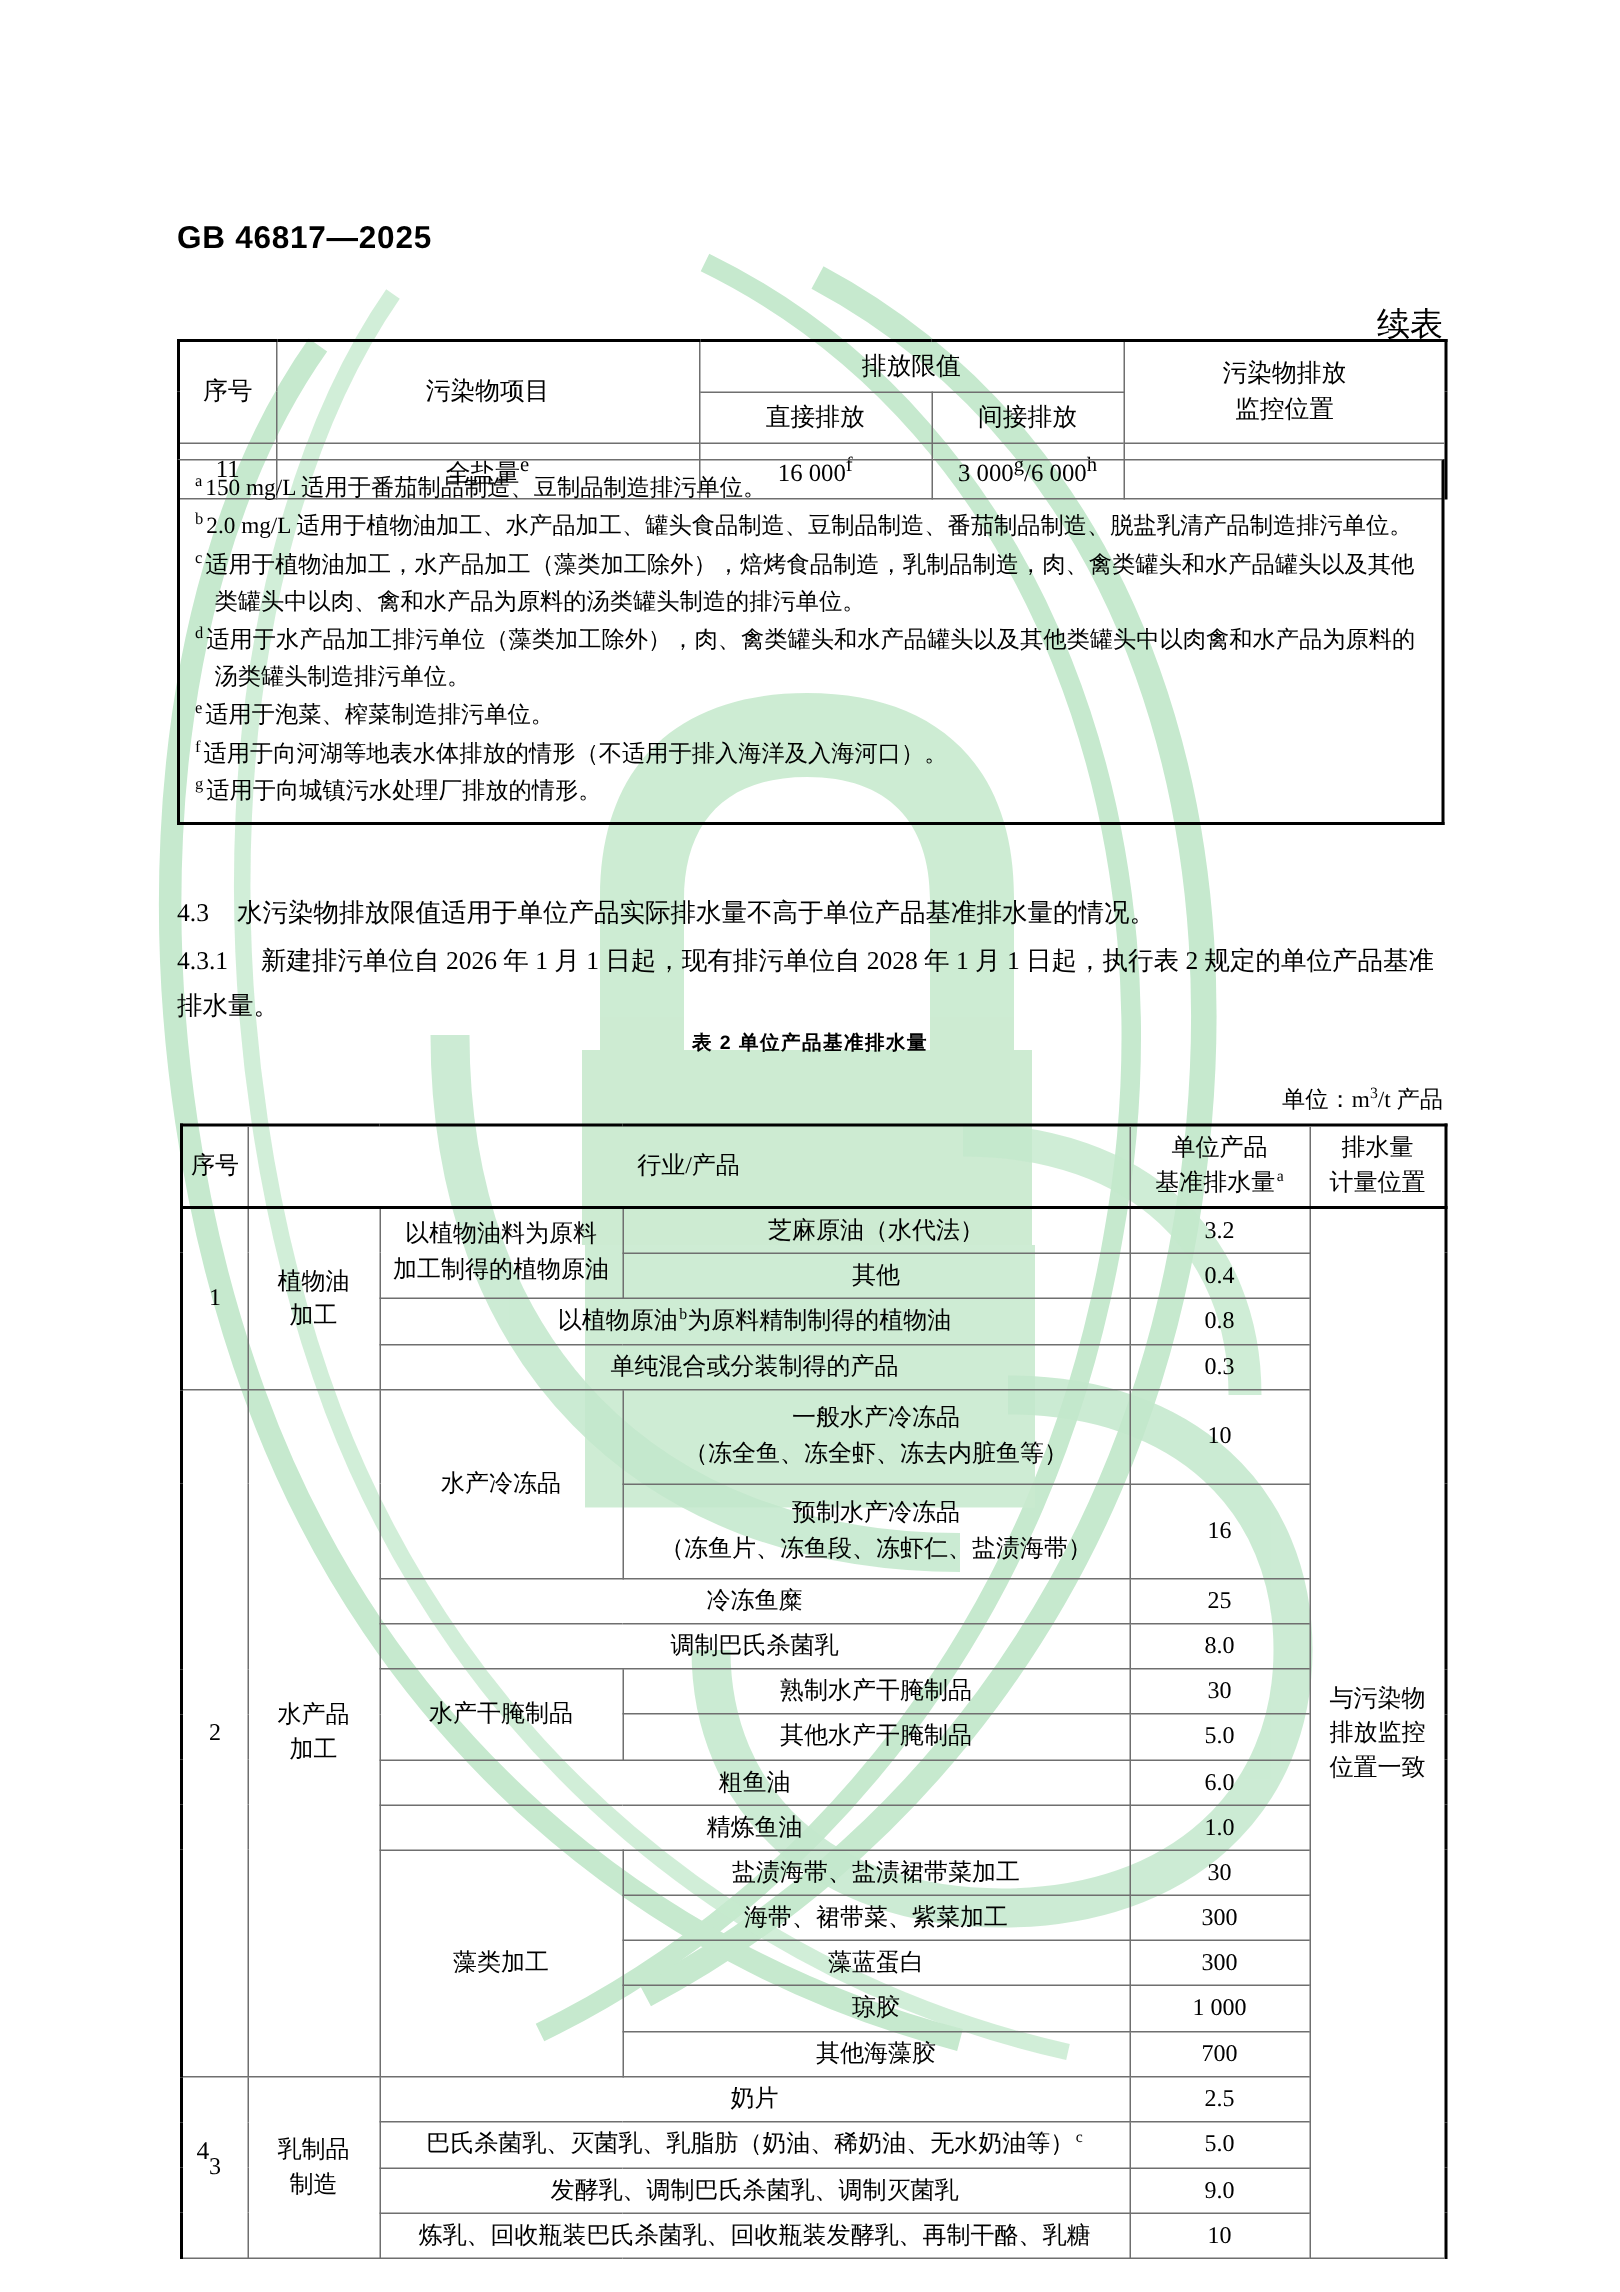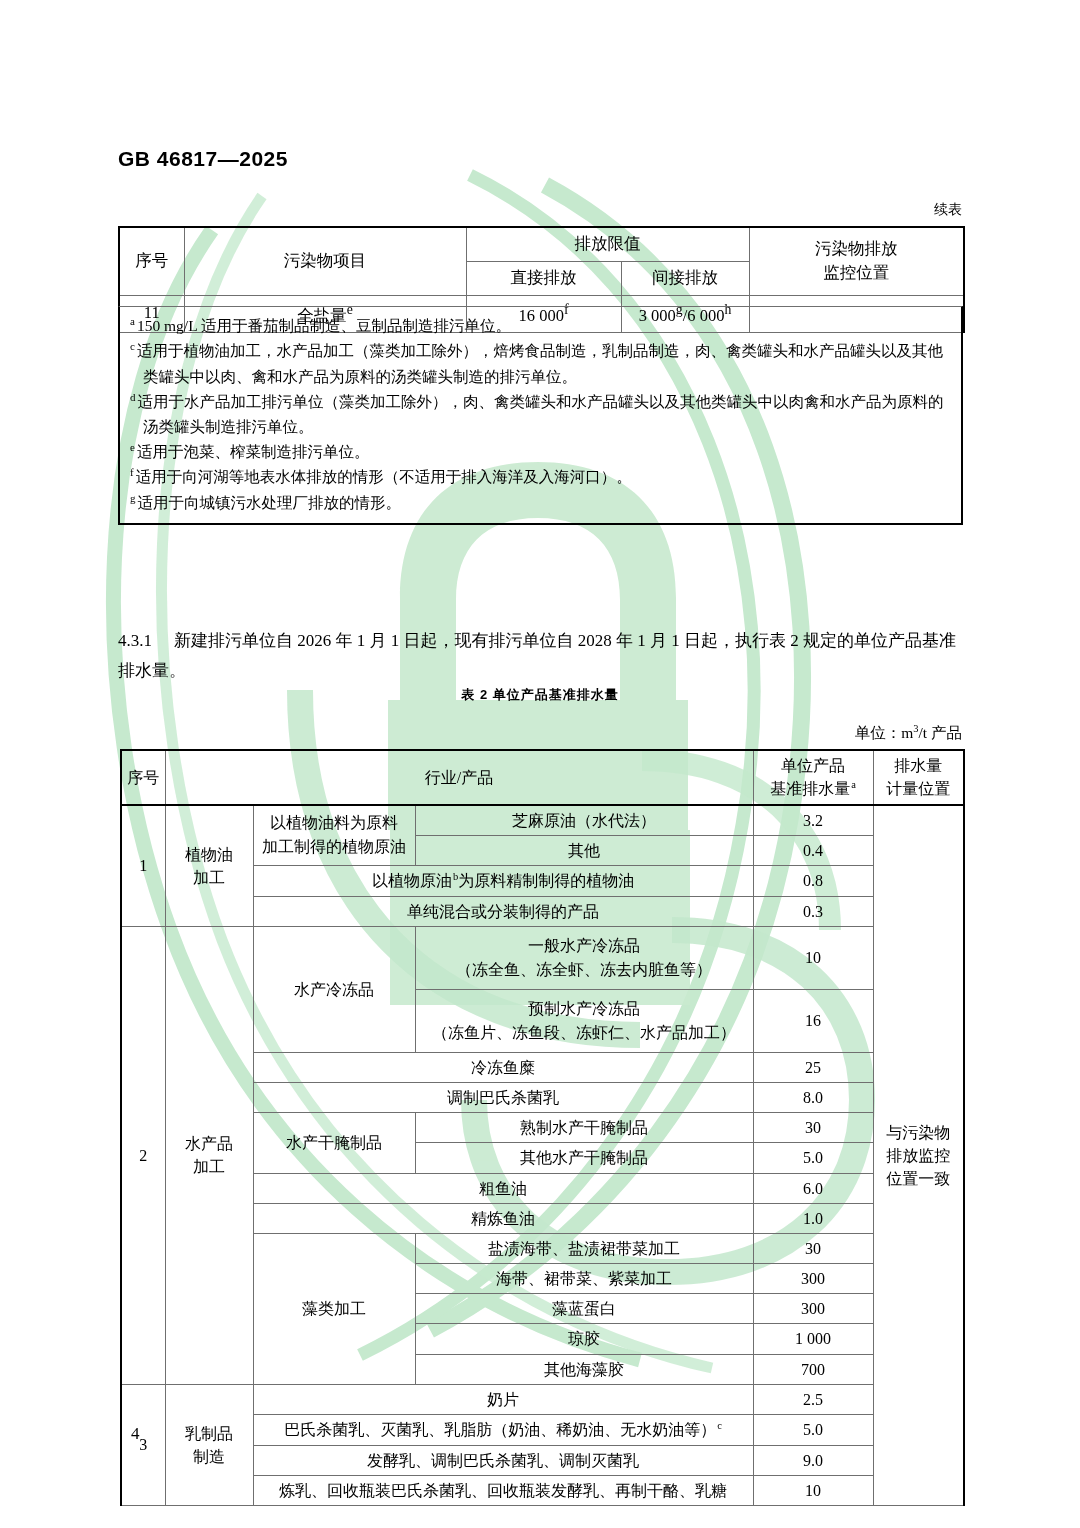--- a/index.html
+++ b/index.html
@@ -40,21 +40,21 @@
     font-family: "Liberation Sans", "DejaVu Sans", sans-serif;
     font-weight: bold;
     font-size: 21px;
     letter-spacing: 0.5px;
   }
 
   .cont-label {
     position: absolute;
     right: 118px;
     top: 185px;
-    font-size: 14px;
+    font-size: 22px;
   }
 
   
   .t1 {
     position: absolute;
     left: 118px;
     top: 210px;
     width: 845px;
     border-collapse: collapse;
     table-layout: fixed;
@@ -226,27 +226,31 @@
         <td><span>全盐量</span><sup>e</sup></td>
         <td><span>16 000</span><sup>f</sup></td>
         <td><span>3 000</span><sup>g</sup><span>/</span><span>6 000</span><sup>h</sup></td>
         <td class="outer-right"></td>
       </tr>
     </tbody>
   </table>
 
   <div class="t1-notes">
     <div class="note"><sup>a</sup><span>150 mg/L 适用于番茄制品制造、豆制品制造排污单位。</span></div>
+    <div class="note"><sup>b</sup><span>2.0 mg/L 适用于植物油加工、水产品加工、罐头食品制造、豆制品制造、番茄制品制造、脱盐乳清产品制造排污单位。</span></div>
     <div class="note"><sup>c</sup><span>适用于植物油加工，水产品加工（藻类加工除外），焙烤食品制造，乳制品制造，肉、禽类罐头和水产品罐头以及其他类罐头中以肉、禽和水产品为原料的汤类罐头制造的排污单位。</span></div>
     <div class="note"><sup>d</sup><span>适用于水产品加工排污单位（藻类加工除外），肉、禽类罐头和水产品罐头以及其他类罐头中以肉禽和水产品为原料的汤类罐头制造排污单位。</span></div>
     <div class="note"><sup>e</sup><span>适用于泡菜、榨菜制造排污单位。</span></div>
     <div class="note"><sup>f</sup><span>适用于向河湖等地表水体排放的情形（不适用于排入海洋及入海河口）。</span></div>
     <div class="note"><sup>g</sup><span>适用于向城镇污水处理厂排放的情形。</span></div>
   </div>
 
+  <div class="para" style="top:578px;">
+    <span class="num">4.3</span><span>水污染物排放限值适用于单位产品实际排水量不高于单位产品基准排水量的情况。</span>
+  </div>
   <div class="para" style="top:610px;">
     <span class="num2">4.3.1</span><span>新建排污单位自 2026 年 1 月 1 日起，现有排污单位自 2028 年 1 月 1 日起，执行表 2 规定的单位产品基准排水量。</span>
   </div>
 
   <div class="tbl2-title">表 2   单位产品基准排水量</div>
   <div class="unit-line"><span>单位：m</span><sup>3</sup><span>/t 产品</span></div>
 
   <table class="t2">
     <colgroup>
       <col style="width:44px">
@@ -311,21 +315,21 @@
         <td rowspan="2">水产冷冻品</td>
         <td class="two-line" style="height:56px">
           <div>一般水产冷冻品</div>
           <div>（冻全鱼、冻全虾、冻去内脏鱼等）</div>
         </td>
         <td>10</td>
       </tr>
       <tr>
         <td class="two-line" style="height:56px">
           <div>预制水产冷冻品</div>
-          <div>（冻鱼片、冻鱼段、冻虾仁、水产品加工）</div>
+          <div>（冻鱼片、冻鱼段、冻虾仁、盐渍海带）</div>
         </td>
         <td>16</td>
       </tr>
       <tr>
         <td colspan="2">冷冻鱼糜</td>
         <td>25</td>
       </tr>
       <tr>
         <td colspan="2">调制巴氏杀菌乳</td>
         <td>8.0</td>

